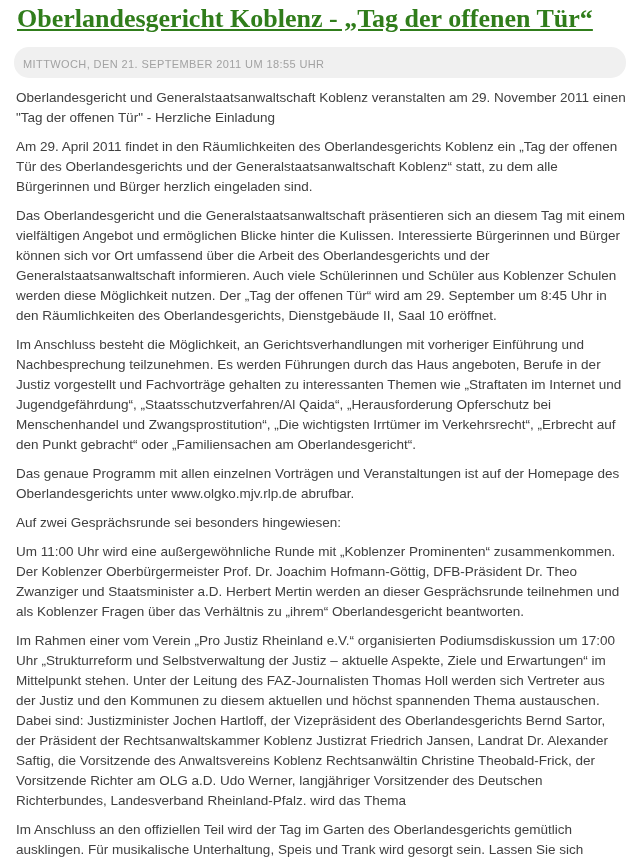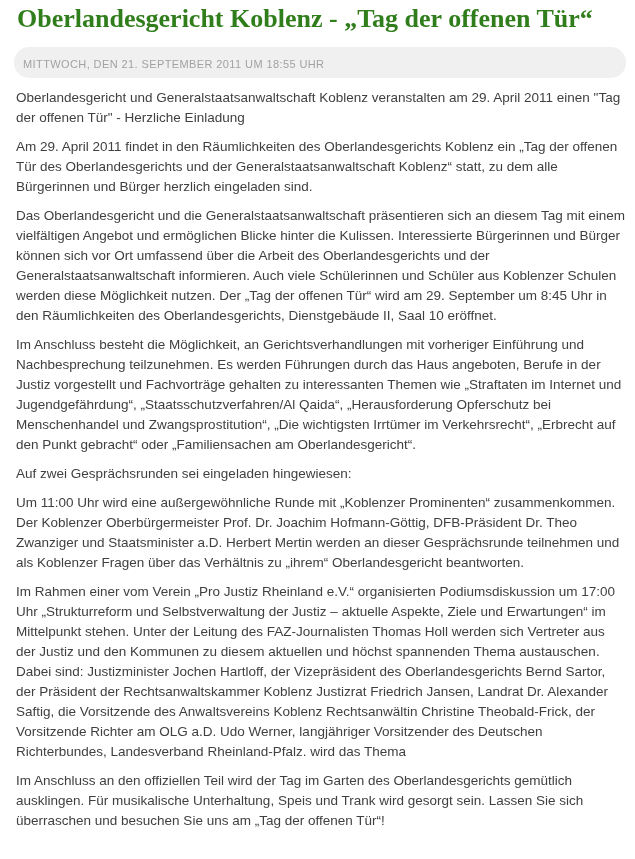--- a/index.html
+++ b/index.html
@@ -18,20 +18,21 @@
     padding: 4px 9px 10px 15px;
   }
   .article-title {
     font-family: "Liberation Serif", "DejaVu Serif", serif;
     font-weight: bold;
     font-size: 26px;
     line-height: 30px;
     color: #307d1b;
     margin: 0 0 13px 2px;
     white-space: nowrap;
+    text-decoration: underline;
   }
   .date-bar {
     background: #f0f0f0;
     margin: 0 0 10px -1px;
     padding: 7px 10px 6px 9px;
     border-radius: 15px;
   }
   .date-text {
     font-size: 11px;
     line-height: 13px;
@@ -53,22 +54,23 @@
 <body>
 
 <div class="article">
   <h1 class="article-title">Oberlandesgericht Koblenz - „Tag der offenen Tür“</h1>
 
   <div class="date-bar">
     <span class="date-text">MITTWOCH, DEN 21. SEPTEMBER 2011 UM 18:55 UHR</span>
   </div>
 
   <div class="article-body">
-      <p>Oberlandesgericht und Generalstaatsanwaltschaft Koblenz veranstalten am 29. April 2011 einen "Tag der offenen Tür" - Herzliche Einladung</p>
+      <p>Oberlandesgericht und Generalstaatsanwaltschaft Koblenz veranstalten am 29. November 2011 einen "Tag der offenen Tür" - Herzliche Einladung</p>
       <p>Am 29. April 2011 findet in den Räumlichkeiten des Oberlandesgerichts Koblenz ein „Tag der offenen Tür des Oberlandesgerichts und der Generalstaatsanwaltschaft Koblenz“ statt, zu dem alle Bürgerinnen und Bürger herzlich eingeladen sind.</p>
       <p>Das Oberlandesgericht und die Generalstaatsanwaltschaft präsentieren sich an diesem Tag mit einem vielfältigen Angebot und ermöglichen Blicke hinter die Kulissen. Interessierte Bürgerinnen und Bürger können sich vor Ort umfassend über die Arbeit des Oberlandesgerichts und der Generalstaatsanwaltschaft informieren. Auch viele Schülerinnen und Schüler aus Koblenzer Schulen werden diese Möglichkeit nutzen. Der „Tag der offenen Tür“ wird am 29. September um 8:45 Uhr in den Räumlichkeiten des Oberlandesgerichts, Dienstgebäude II, Saal 10 eröffnet.</p>
       <p>Im Anschluss besteht die Möglichkeit, an Gerichtsverhandlungen mit vorheriger Einführung und Nachbesprechung teilzunehmen. Es werden Führungen durch das Haus angeboten, Berufe in der Justiz vorgestellt und Fachvorträge gehalten zu interessanten Themen wie „Straftaten im Internet und Jugendgefährdung“, „Staatsschutzverfahren/Al Qaida“, „Herausforderung Opferschutz bei Menschenhandel und Zwangsprostitution“, „Die wichtigsten Irrtümer im Verkehrsrecht“, „Erbrecht auf den Punkt gebracht“ oder „Familiensachen am Oberlandesgericht“.</p>
-      <p>Auf zwei Gesprächsrunden sei eingeladen hingewiesen:</p>
+      <p>Das genaue Programm mit allen einzelnen Vorträgen und Veranstaltungen ist auf der Homepage des Oberlandesgerichts unter www.olgko.mjv.rlp.de abrufbar.</p>
+      <p>Auf zwei Gesprächsrunde sei besonders hingewiesen:</p>
       <p>Um 11:00 Uhr wird eine außergewöhnliche Runde mit „Koblenzer Prominenten“ zusammenkommen. Der Koblenzer Oberbürgermeister Prof. Dr. Joachim Hofmann-Göttig, DFB-Präsident Dr. Theo Zwanziger und Staatsminister a.D. Herbert Mertin werden an dieser Gesprächsrunde teilnehmen und als Koblenzer Fragen über das Verhältnis zu „ihrem“ Oberlandesgericht beantworten.</p>
       <p>Im Rahmen einer vom Verein „Pro Justiz Rheinland e.V.“ organisierten Podiumsdiskussion um 17:00 Uhr „Strukturreform und Selbstverwaltung der Justiz – aktuelle Aspekte, Ziele und Erwartungen“ im Mittelpunkt stehen. Unter der Leitung des FAZ-Journalisten Thomas Holl werden sich Vertreter aus der Justiz und den Kommunen zu diesem aktuellen und höchst spannenden Thema austauschen. Dabei sind: Justizminister Jochen Hartloff, der Vizepräsident des Oberlandesgerichts Bernd Sartor, der Präsident der Rechtsanwaltskammer Koblenz Justizrat Friedrich Jansen, Landrat Dr. Alexander Saftig, die Vorsitzende des Anwaltsvereins Koblenz Rechtsanwältin Christine Theobald-Frick, der Vorsitzende Richter am OLG a.D. Udo Werner, langjähriger Vorsitzender des Deutschen Richterbundes, Landesverband Rheinland-Pfalz. wird das Thema</p>
       <p>Im Anschluss an den offiziellen Teil wird der Tag im Garten des Oberlandesgerichts gemütlich ausklingen. Für musikalische Unterhaltung, Speis und Trank wird gesorgt sein. Lassen Sie sich überraschen und besuchen Sie uns am „Tag der offenen Tür“!</p>
     </div>
 </div>
 
 </body></html>

